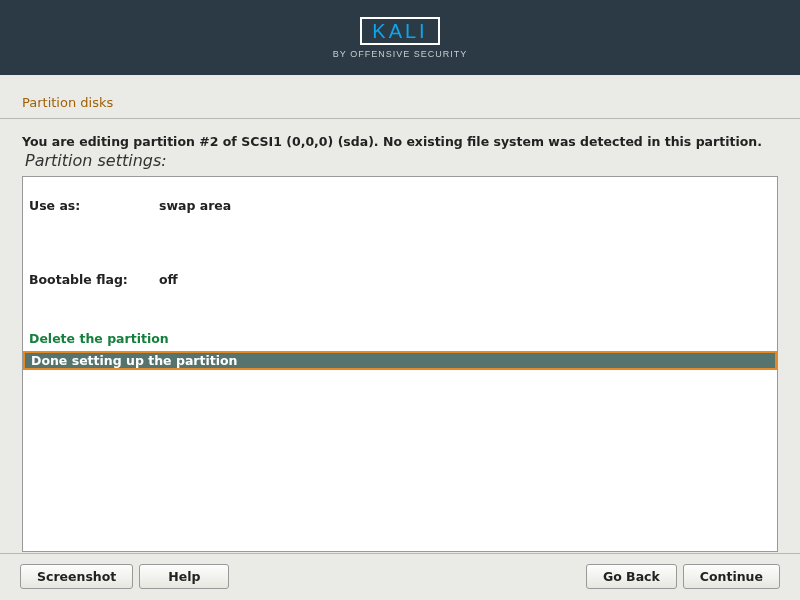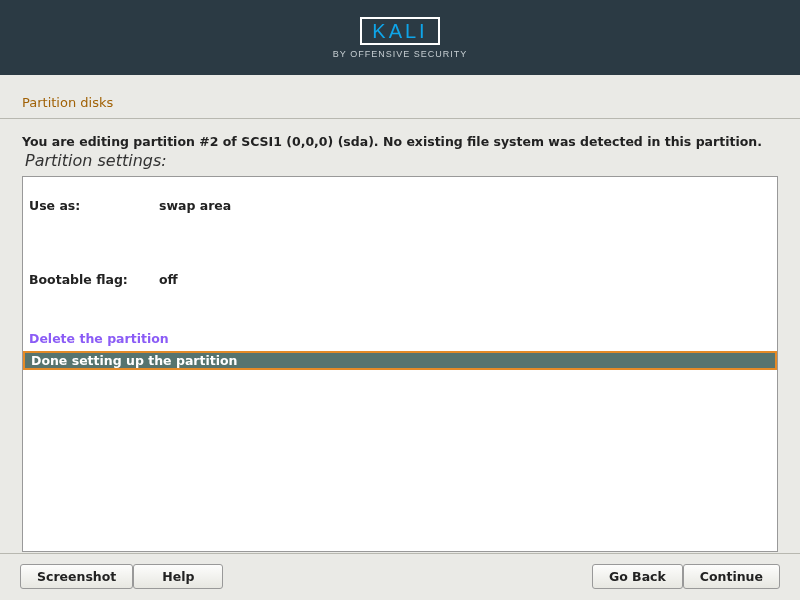--- a/index.html
+++ b/index.html
@@ -81,21 +81,21 @@
       color: #222;
       line-height: 1.3;
     }
     .row .label { width: 130px; }
     .row .value { }
     .gap { height: 16px; }
     .action-row {
       padding: 5px 6px;
       font-size: 12.5px;
       font-weight: bold;
-      color: #8b5cf6;
+      color: #15803d;
     }
     .selected-wrap {
       border: 2.5px solid #e38a27;
       margin-top: 0px;
     }
     .selected {
       background: #56746f;
       color: #fff;
       padding: 0 6px;
       font-size: 12.5px;
@@ -105,21 +105,21 @@
       position: absolute;
       bottom: 0;
       left: 0;
       right: 0;
       padding: 10px 20px 11px 20px;
       border-top: 1px solid #b8b8b0;
       display: flex;
       justify-content: space-between;
       background: #eaeae6;
     }
-    .btn-group { display: flex; gap: 0; }
+    .btn-group { display: flex; gap: 6px; }
     .btn {
       background: linear-gradient(#fdfdfc, #e7e7e1);
       border: 1px solid #999;
       border-radius: 3px;
       padding: 4px 16px;
       font-size: 12.5px;
       font-weight: bold;
       color: #222;
       font-family: inherit;
       cursor: pointer;

